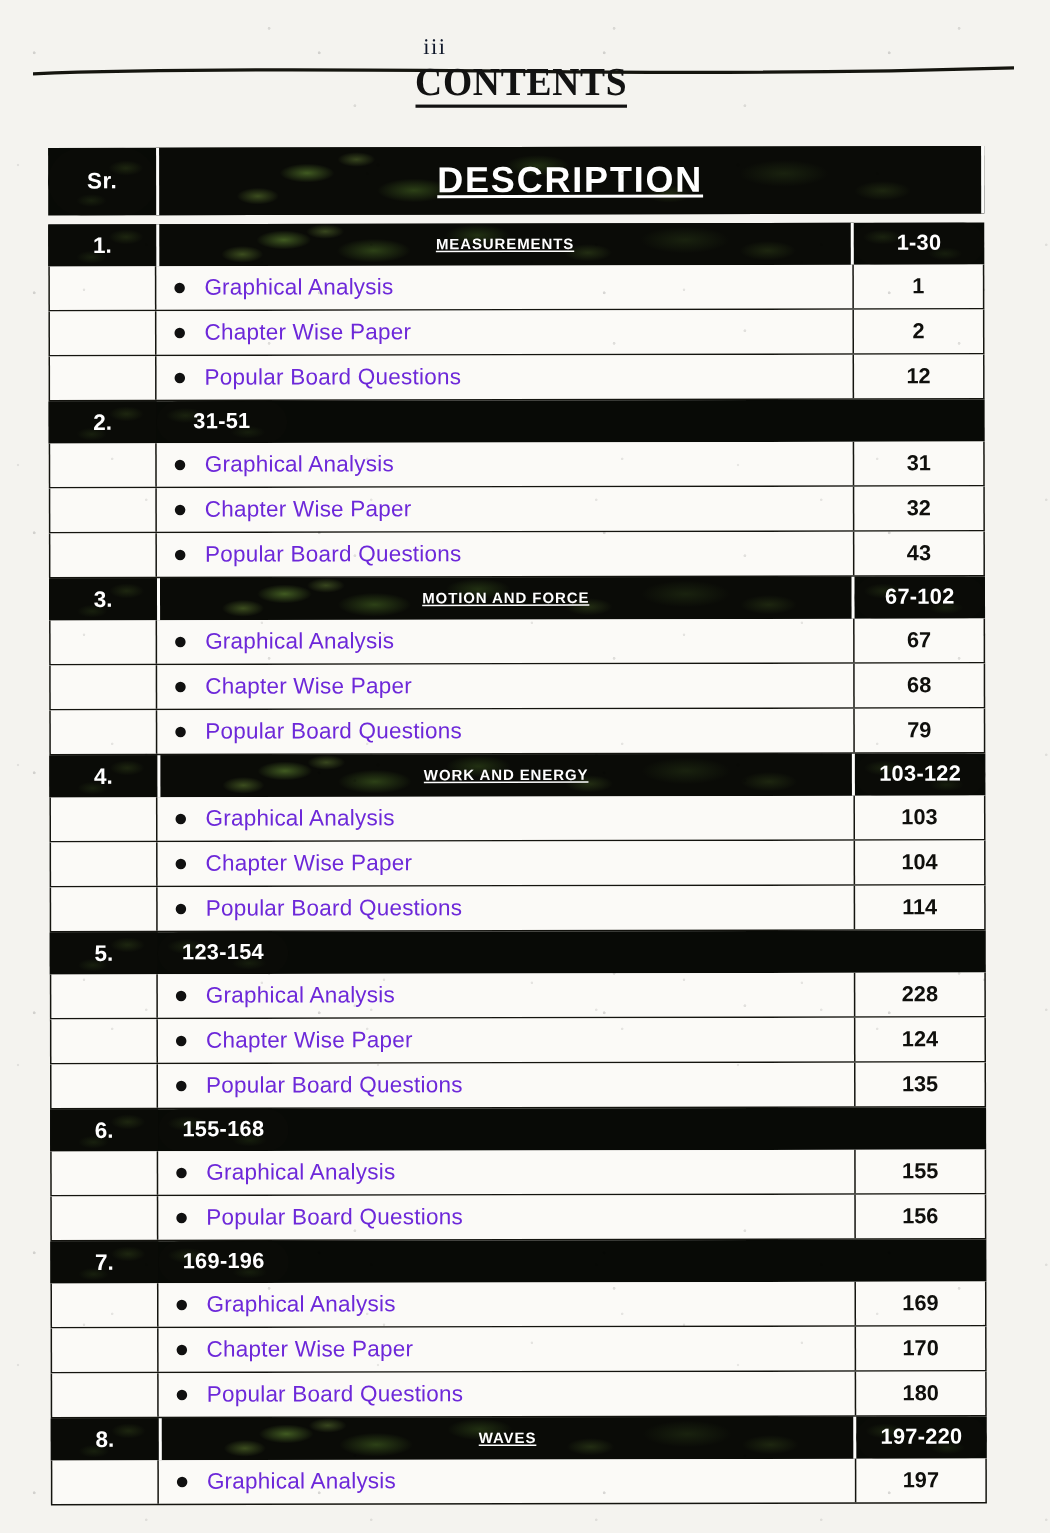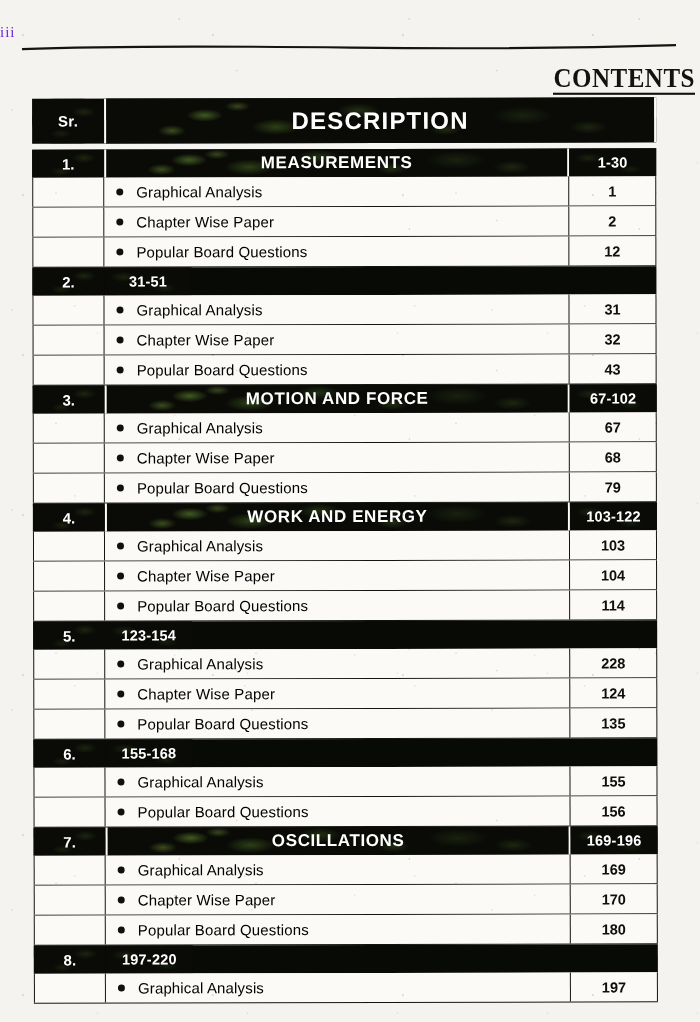--- a/index.html
+++ b/index.html
@@ -31,42 +31,42 @@
                      200px 230px, 150px 170px, 240px 200px, 180px 240px;
     z-index: 40;
     opacity: .85;
   }
 
   .folio {
     position: absolute;
     top: 24px;
     left: 0;
     width: 580px;
-    text-align: left;
+    text-align: center;
     font-family: "Liberation Serif", serif;
     font-size: 15px;
-    color: #6d28d9;
+    color: #0f172a;
     letter-spacing: 1px;
   }
 
   
   .top-rule {
     position: absolute;
     top: 44px;
     left: 22px;
     width: 654px;
     height: 8px;
   }
 
   .title {
     position: absolute;
-    top: 66px;
+    top: 43px;
     left: 0;
     width: 695px;
-    text-align: right;
+    text-align: center;
   }
   .title-text {
     display: inline-block;
     font-family: "Liberation Serif", serif;
     font-weight: bold;
     font-size: 25px;
     letter-spacing: 0.5px;
     color: #121212;
     border-bottom: 2.5px solid #121212;
     padding-bottom: 0px;
@@ -103,20 +103,21 @@
   .bar .c-desc {
     background-image:
       radial-gradient(ellipse 26px 9px at 18% 38%, rgba(74,104,38,.85), transparent 70%),
       radial-gradient(ellipse 34px 11px at 31% 64%, rgba(56,82,28,.75), transparent 72%),
       radial-gradient(ellipse 20px 8px at 12% 72%, rgba(92,120,46,.6), transparent 70%),
       radial-gradient(ellipse 30px 10px at 46% 28%, rgba(46,68,24,.65), transparent 72%),
       radial-gradient(ellipse 22px 8px at 62% 70%, rgba(58,78,30,.5), transparent 72%),
       radial-gradient(ellipse 40px 12px at 76% 40%, rgba(40,56,22,.5), transparent 74%),
       radial-gradient(ellipse 26px 9px at 88% 66%, rgba(52,70,26,.45), transparent 72%),
       radial-gradient(ellipse 18px 7px at 24% 18%, rgba(110,140,58,.45), transparent 70%);
+    text-decoration: underline;
   }
   .bar .c-sr {
     background-image:
       radial-gradient(ellipse 16px 7px at 72% 30%, rgba(52,70,26,.45), transparent 72%),
       radial-gradient(ellipse 14px 6px at 40% 78%, rgba(44,62,24,.4), transparent 72%);
   }
   .bar .c-pg {
     background-image:
       radial-gradient(ellipse 18px 7px at 22% 34%, rgba(48,66,26,.42), transparent 72%),
       radial-gradient(ellipse 16px 6px at 70% 74%, rgba(40,58,22,.38), transparent 72%);
@@ -138,26 +139,26 @@
   .hdr-gap { height: 6px; background: #f6f5f1; }
 
   
   .chap { height: 28px; }
   .chap .c-sr {
     display: flex; align-items: center; justify-content: center;
     font-weight: bold; font-size: 15px;
   }
   .chap .c-desc {
     display: flex; align-items: center; justify-content: center;
-    font-weight: bold; font-size: 17px; letter-spacing: .6px;
+    font-weight: bold; font-size: 10px; letter-spacing: .6px;
     border-left: 2px solid #fdfdfb; border-right: 2px solid #fdfdfb;
   }
   .chap .c-pg {
     display: flex; align-items: center; justify-content: center;
-    font-weight: bold; font-size: 14.5px; letter-spacing: .2px;
+    font-weight: bold; font-size: 14.5px; letter-spacing: .2px; border-radius: 14px;
   }
 
   
   .item {
     height: 30px;
     background: #fbfaf7;
     border-bottom: 1.6px solid #14140f;
   }
   .item .c-sr   { border-left: 1.8px solid #14140f; border-right: 1.8px solid #14140f; }
   .item .c-desc { border-right: 1.8px solid #14140f; display: flex; align-items: center; }
@@ -167,21 +168,21 @@
     font-weight: bold; font-size: 14.5px; color: #0f0f0c;
   }
   .item-bullet {
     width: 7px; height: 7px; border-radius: 50%;
     background: #101010;
     margin-left: 12px; margin-right: 13px;
     flex: 0 0 auto;
   }
   .item-label {
     font-size: 15px;
-    color: #000000;
+    color: #6d28d9;
     letter-spacing: .15px;
     font-weight: 500;
   }
 
   
   .toc { transform: rotate(-0.12deg); }
 
   
 </style>
 </head>
@@ -365,21 +366,20 @@
       <div class="row item">
         <div class="c-sr"></div>
         <div class="c-desc">
           <span class="item-bullet"></span>
           <span class="item-label">Popular Board Questions</span>
         </div>
         <div class="c-pg">156</div>
       </div>
       <div class="row bar chap">
         <div class="c-sr">7.</div>
-        <div class="c-desc">OSCILLATIONS</div>
         <div class="c-pg">169-196</div>
       </div>
       <div class="row item">
         <div class="c-sr"></div>
         <div class="c-desc">
           <span class="item-bullet"></span>
           <span class="item-label">Graphical Analysis</span>
         </div>
         <div class="c-pg">169</div>
       </div>
@@ -394,20 +394,21 @@
       <div class="row item">
         <div class="c-sr"></div>
         <div class="c-desc">
           <span class="item-bullet"></span>
           <span class="item-label">Popular Board Questions</span>
         </div>
         <div class="c-pg">180</div>
       </div>
       <div class="row bar chap">
         <div class="c-sr">8.</div>
+        <div class="c-desc">WAVES</div>
         <div class="c-pg">197-220</div>
       </div>
       <div class="row item">
         <div class="c-sr"></div>
         <div class="c-desc">
           <span class="item-bullet"></span>
           <span class="item-label">Graphical Analysis</span>
         </div>
         <div class="c-pg">197</div>
       </div>

